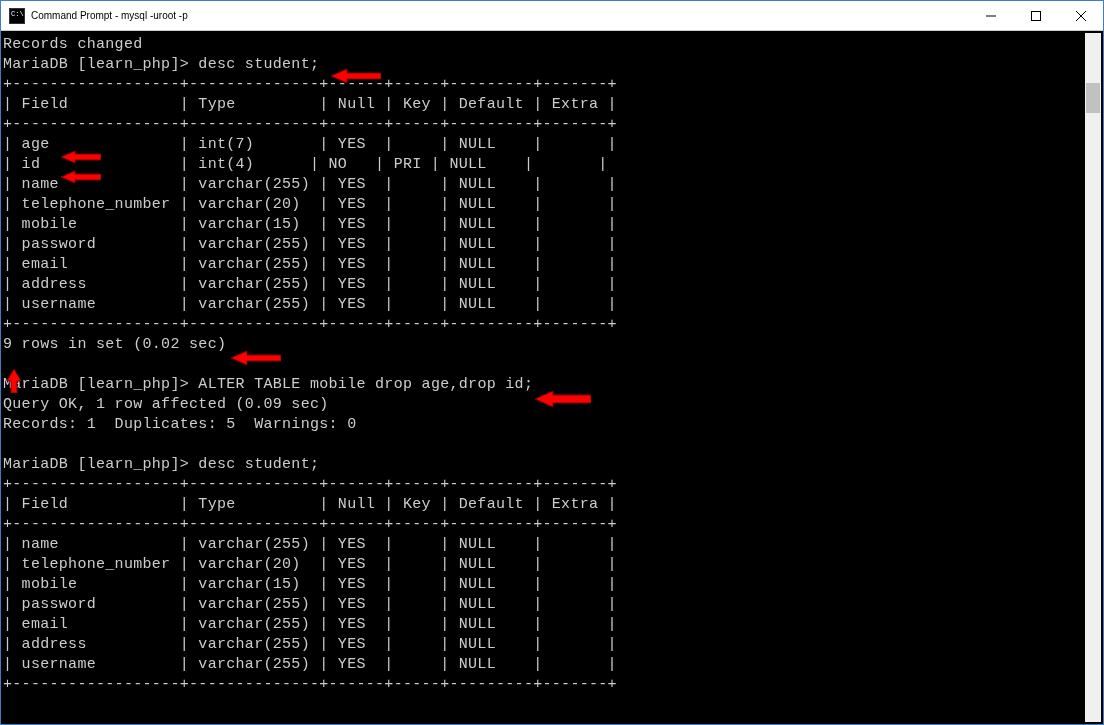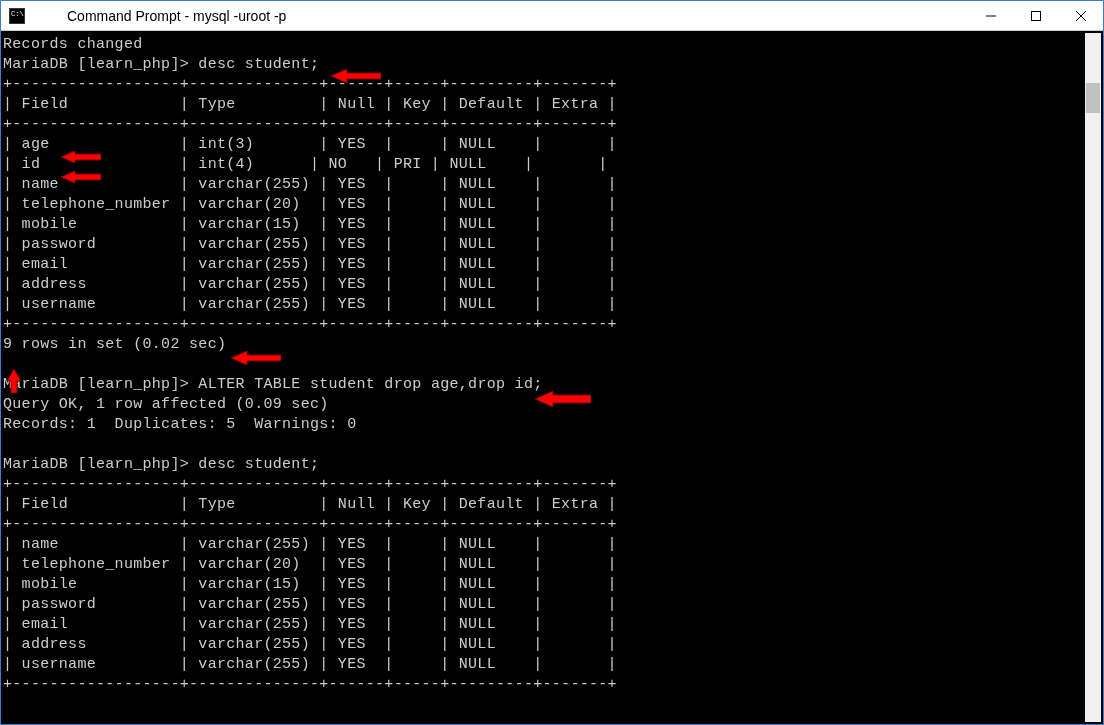--- a/index.html
+++ b/index.html
@@ -1,21 +1,21 @@
 <!DOCTYPE html>
 <html><head>
   <meta charset="utf-8">
   <style>
     * { margin: 0; padding: 0; box-sizing: border-box; }
     body { background: #fff; font-family: 'Consolas', 'Courier New', monospace; width: 1104px; height: 725px; overflow: hidden; position: relative; }
     .window { width: 1104px; height: 725px; border: 1px solid #3a7fc4; box-shadow: 0 0 4px rgba(0,0,0,0.4); background: #000; position: relative; }
     .titlebar { height: 30px; background: #fff; display: flex; align-items: center; padding: 0 0 0 8px; border-bottom: 1px solid #ccc; }
     .titlebar-icon { width: 16px; height: 16px; background: #000; margin-right: 6px; border: 1px solid #333; position: relative; }
     .titlebar-icon::after { content: 'C:\\'; color: #fff; font-size: 7px; position: absolute; top: 1px; left: 1px; }
-    .titlebar-text { font-family: 'Segoe UI', sans-serif; font-size: 14px; color: #000; flex: 1; margin-left: 36px; }
+    .titlebar-text { font-family: 'Segoe UI', sans-serif; font-size: 10px; color: #000; flex: 1; }
     .titlebar-buttons { display: flex; height: 100%; }
     .titlebar-btn { width: 45px; height: 100%; display: flex; align-items: center; justify-content: center; font-family: 'Segoe UI', sans-serif; color: #000; }
     .titlebar-btn svg { width: 10px; height: 10px; }
     .terminal { background: #000; color: #ccc; font-size: 15px; line-height: 20px; padding: 4px 2px; height: calc(100% - 30px); overflow: hidden; white-space: pre; font-family: 'Consolas', 'Courier New', monospace; letter-spacing: 0.3px; position: relative; }
     .scrollbar { position: absolute; right: 2px; top: 32px; width: 16px; height: calc(100% - 34px); background: #f0f0f0; }
     .scrollbar-thumb { position: absolute; top: 50px; left: 1px; width: 14px; height: 30px; background: #c1c1c1; }
     .arrow { position: absolute; pointer-events: none; }
     .arrow svg { display: block; }
     
     .a1 { top: 66px; left: 330px; }
@@ -50,33 +50,33 @@
           </svg>
       </div>
     </div>
   </div>
 
   <div class="terminal"><span>Records changed</span>
 <span>MariaDB [learn_php]&gt; </span><span>desc student;</span>
 <span>+------------------+--------------+------+-----+---------+-------+</span>
 <span>| Field            | Type         | Null | Key | Default | Extra |</span>
 <span>+------------------+--------------+------+-----+---------+-------+</span>
-<span>| age              | int(3)       | YES  |     | NULL    |       |</span>
+<span>| age              | int(7)       | YES  |     | NULL    |       |</span>
 <span>| id               | int(4)      | NO   | PRI | NULL    |       |</span>
 <span>| name             | varchar(255) | YES  |     | NULL    |       |</span>
 <span>| telephone_number | varchar(20)  | YES  |     | NULL    |       |</span>
 <span>| mobile           | varchar(15)  | YES  |     | NULL    |       |</span>
 <span>| password         | varchar(255) | YES  |     | NULL    |       |</span>
 <span>| email            | varchar(255) | YES  |     | NULL    |       |</span>
 <span>| address          | varchar(255) | YES  |     | NULL    |       |</span>
 <span>| username         | varchar(255) | YES  |     | NULL    |       |</span>
 <span>+------------------+--------------+------+-----+---------+-------+</span>
 <span>9 rows in set (0.02 sec)</span>
 
-<span>MariaDB [learn_php]&gt; </span><span>ALTER TABLE student drop age,drop id;</span>
+<span>MariaDB [learn_php]&gt; </span><span>ALTER TABLE mobile drop age,drop id;</span>
 <span>Query OK, 1 row affected (0.09 sec)</span>
 <span>Records: 1  Duplicates: 5  Warnings: 0</span>
 
 <span>MariaDB [learn_php]&gt; </span><span>desc student;</span>
 <span>+------------------+--------------+------+-----+---------+-------+</span>
 <span>| Field            | Type         | Null | Key | Default | Extra |</span>
 <span>+------------------+--------------+------+-----+---------+-------+</span>
 <span>| name             | varchar(255) | YES  |     | NULL    |       |</span>
 <span>| telephone_number | varchar(20)  | YES  |     | NULL    |       |</span>
 <span>| mobile           | varchar(15)  | YES  |     | NULL    |       |</span>

